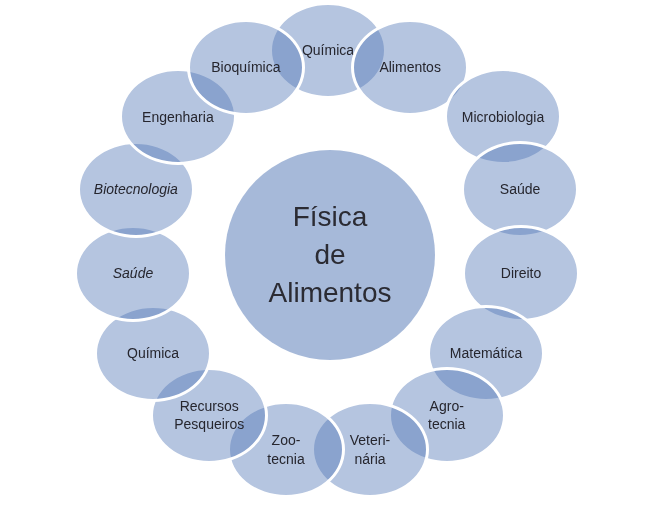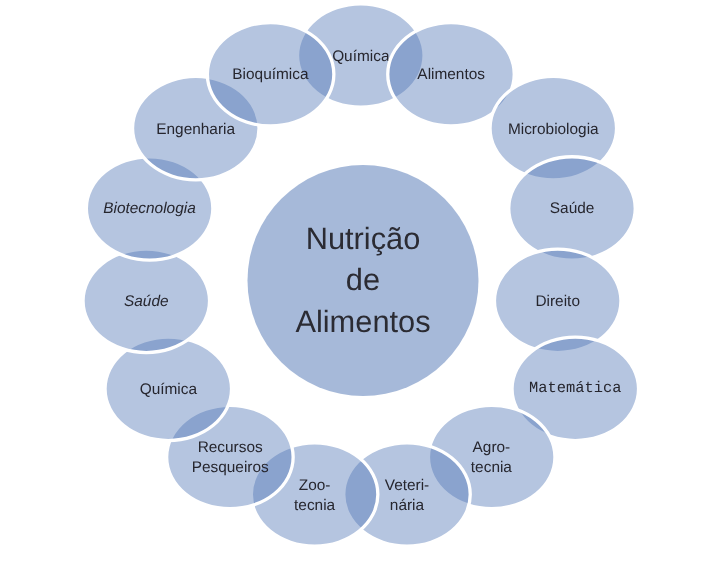--- a/index.html
+++ b/index.html
@@ -65,24 +65,24 @@
       </div>
       <div class="node" style="left: 351.161px; top: 18.9638px;">
         <span>Alimentos</span>
       </div>
       <div class="node" style="left: 444px; top: 68.3356px;">
         <span>Microbiologia</span>
       </div>
       <div class="node" style="left: 461.113px; top: 141.079px;">
         <span>Saúde</span>
       </div>
-      <div class="node" style="left: 448px; top: 224.615px;">
+      <div class="node" style="left: 462px; top: 224.615px;">
         <span>Direito</span>
       </div>
-      <div class="node" style="left: 464px; top: 304.5px; font-family: Liberation Mono, monospace;">
+      <div class="node" style="left: 427px; top: 304.5px;">
         <span>Matemática</span>
       </div>
       <div class="node" style="left: 387.733px; top: 366.921px;">
         <span>Agro-
 tecnia</span>
       </div>
       <div class="node" style="left: 310.998px; top: 401.086px;">
         <span>Veteri-
 nária</span>
       </div>
@@ -104,17 +104,17 @@
         <span>Biotecnologia</span>
       </div>
       <div class="node" style="left: 118.885px; top: 68.3356px;">
         <span>Engenharia</span>
       </div>
       <div class="node" style="left: 186.839px; top: 18.9638px;">
         <span>Bioquímica</span>
       </div>
     </div>
   <div class="center-circle">
-    <span>Nutrição
+    <span>Física
 de
 Alimentos</span>
   </div>
 </div>
 
 </body></html>

